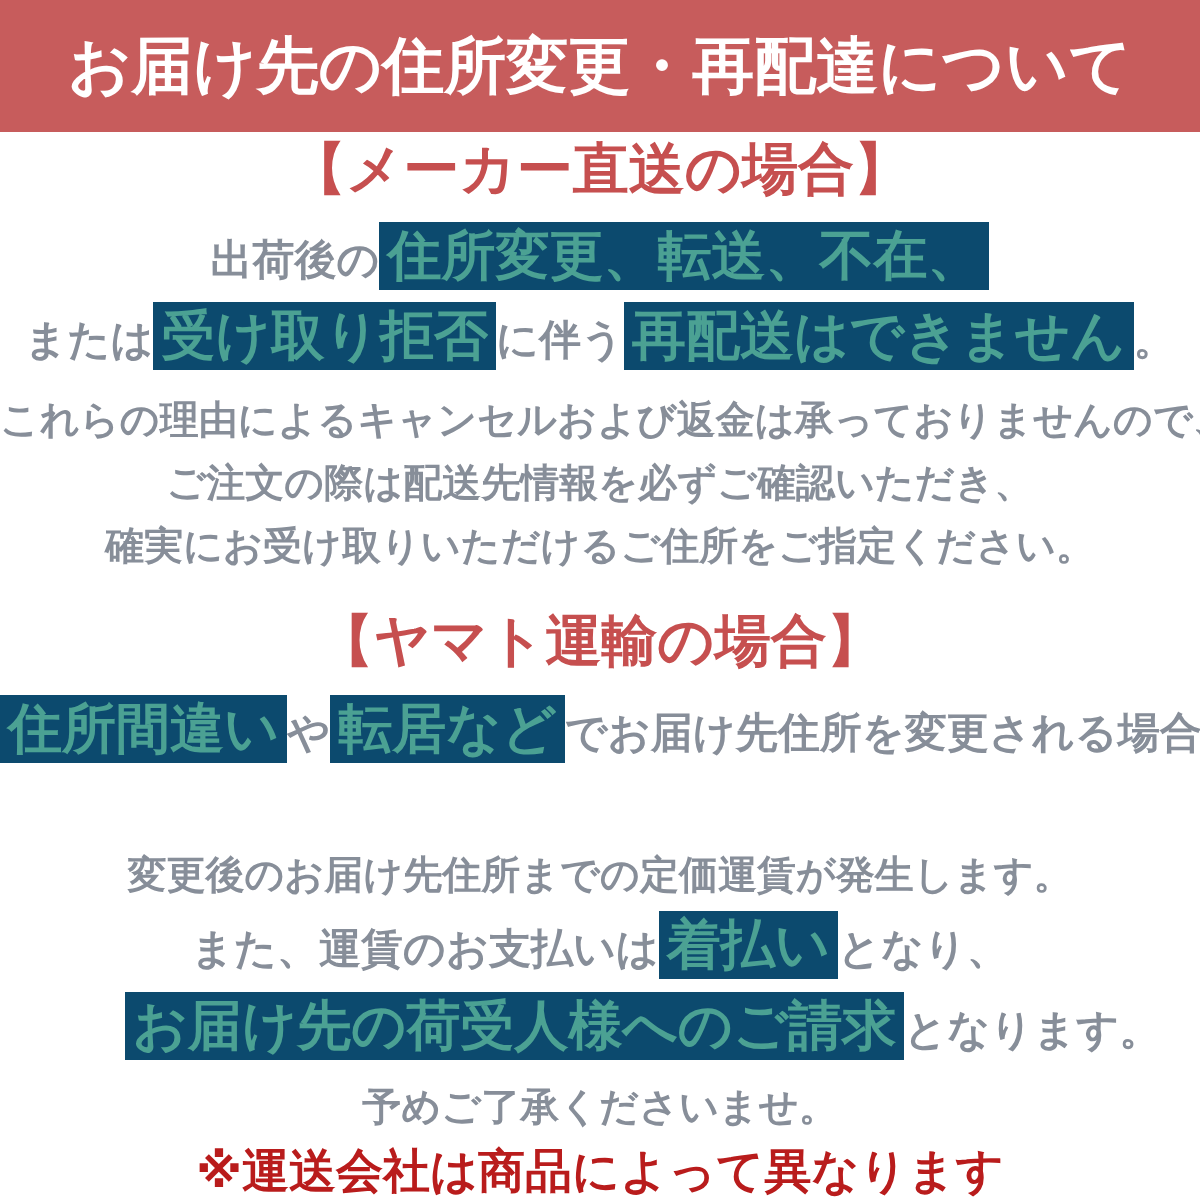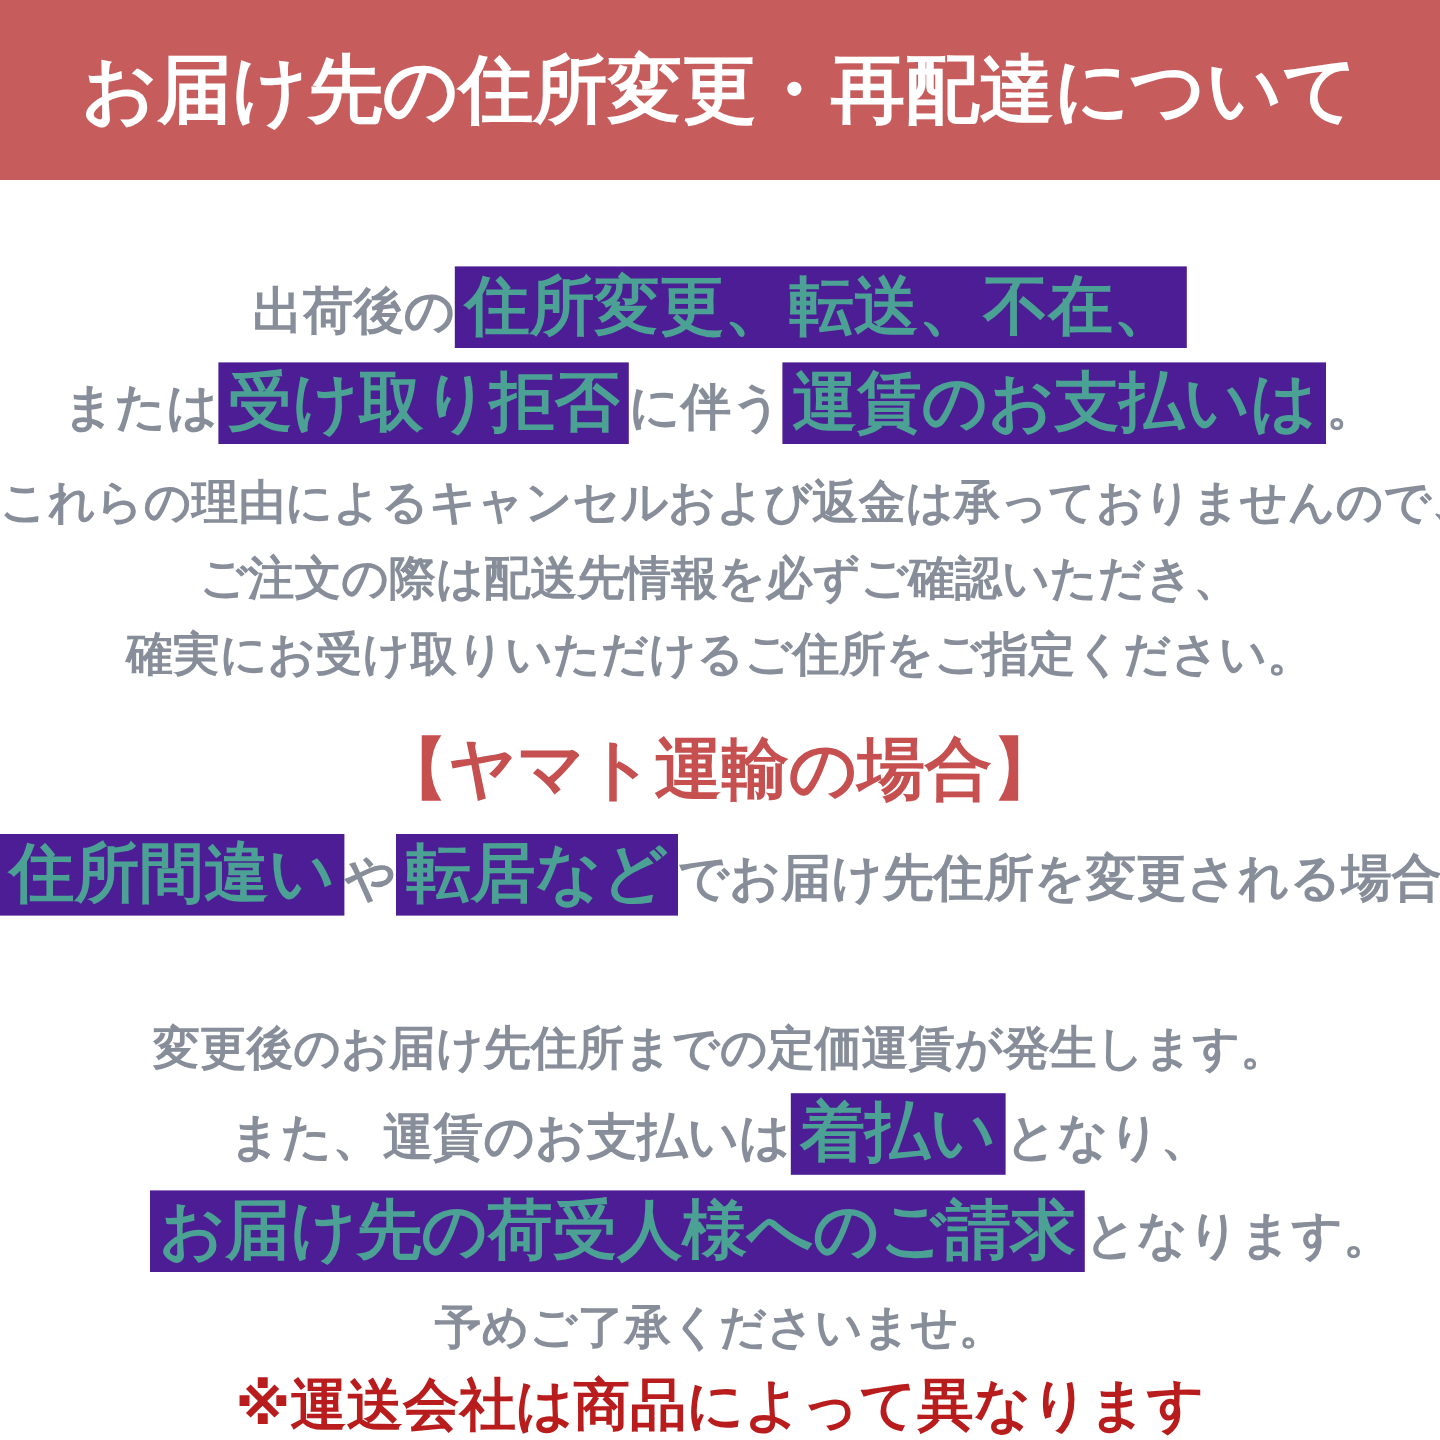--- a/index.html
+++ b/index.html
@@ -12,21 +12,21 @@
     width: 1200px;
     height: 1200px;
     background: #ffffff;
     overflow: hidden;
   }
   
   .title-bar {
     position: absolute;
     top: 0; left: 0;
     width: 100%;
-    height: 150px;
+    height: 132px;
     background: #C75C5C;
     display: flex;
     align-items: center;
     justify-content: center;
   }
   .title-bar h1 {
     margin: 0;
     font-size: 62px;
     font-weight: 700;
     color: #ffffff;
@@ -54,45 +54,46 @@
   }
   .seg-small {
     font-size: 39px;
     font-weight: 600;
     color: #878E99;
   }
   .seg-hl {
     font-size: 54px;
     font-weight: 700;
     color: #4BA193;
-    background: #4c1d95;
+    background: #0c4a6e;
     padding: 3px 8px 5px 8px;
   }
   .footnote {
     font-size: 47px;
     font-weight: 700;
     color: #b91c1c;
   }
 </style>
 </head>
 <body>
 
 <div class="canvas">
 
   <header class="title-bar">
     <h1>お届け先の住所変更・再配達について</h1>
   </header>
 
+  <div class="line section-heading" style="top:136px;">【メーカー直送の場合】</div>
 
   <div class="line" style="top:224px;">
     <span class="seg-plain">出荷後の</span><span class="seg-hl">住所変更、転送、不在、</span>
   </div>
 
   <div class="line" style="top:304px;">
-    <span class="seg-plain">または</span><span class="seg-hl">受け取り拒否</span><span class="seg-plain">に伴う</span><span class="seg-hl">運賃のお支払いは</span><span class="seg-plain">。</span>
+    <span class="seg-plain">または</span><span class="seg-hl">受け取り拒否</span><span class="seg-plain">に伴う</span><span class="seg-hl">再配送はできません</span><span class="seg-plain">。</span>
   </div>
 
   <div class="line" style="top:397px;">
     <span class="seg-small">これらの理由によるキャンセルおよび返金は承っておりませんので、</span>
   </div>
 
   <div class="line" style="top:460px;">
     <span class="seg-small">ご注文の際は配送先情報を必ずご確認いただき、</span>
   </div>
 

